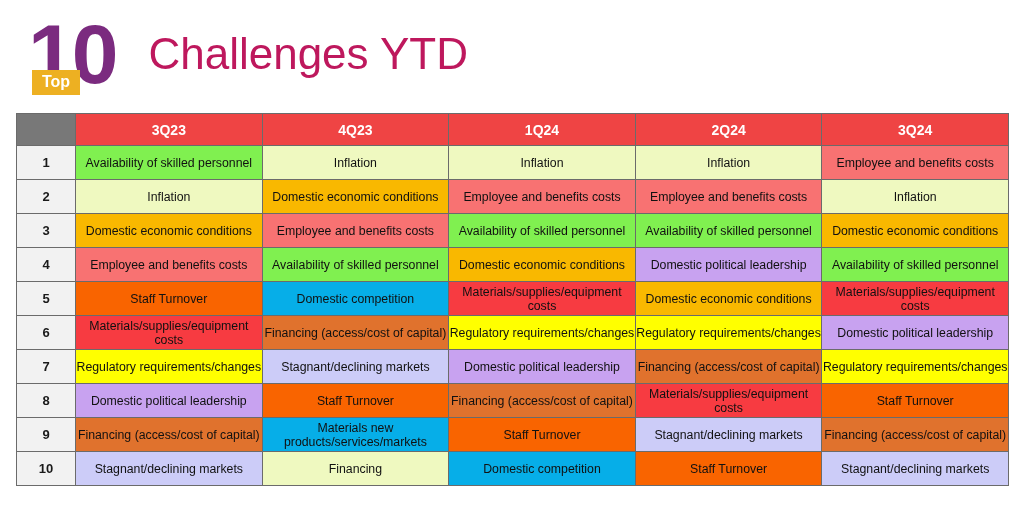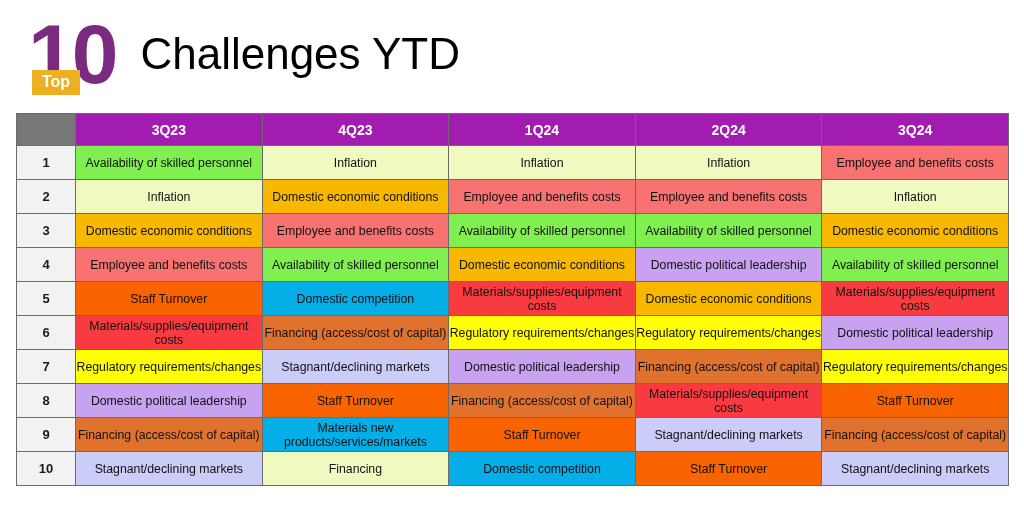--- a/index.html
+++ b/index.html
@@ -54,22 +54,22 @@
     background: #EDB022;
     color: #ffffff;
     font-size: 16px;
     font-weight: bold;
     padding: 3px 10px 4px 10px;
     z-index: 2;
     line-height: 18px;
   }
   .title-text {
     font-size: 44px;
-    color: #000000;
-    margin-left: 25px;
+    color: #be185d;
+    margin-left: 33px;
     line-height: 88px;
     white-space: nowrap;
   }
 
   
   .table-wrap {
     position: absolute;
     left: 16px;
     top: 113px;
     width: 993px;
@@ -80,21 +80,21 @@
     width: 993px;
     border: 1px solid #808080;
   }
   table.ranking th, table.ranking td {
     border: 1px solid #6b6b6b;
     padding: 0;
     text-align: center;
     vertical-align: middle;
   }
   th.col-head {
-    background: #a21caf;
+    background: #ef4444;
     color: #ffffff;
     font-size: 14px;
     font-weight: bold;
     height: 31px;
   }
   th.corner {
     background: #787878;
     width: 58px;
   }
   td.rank {

